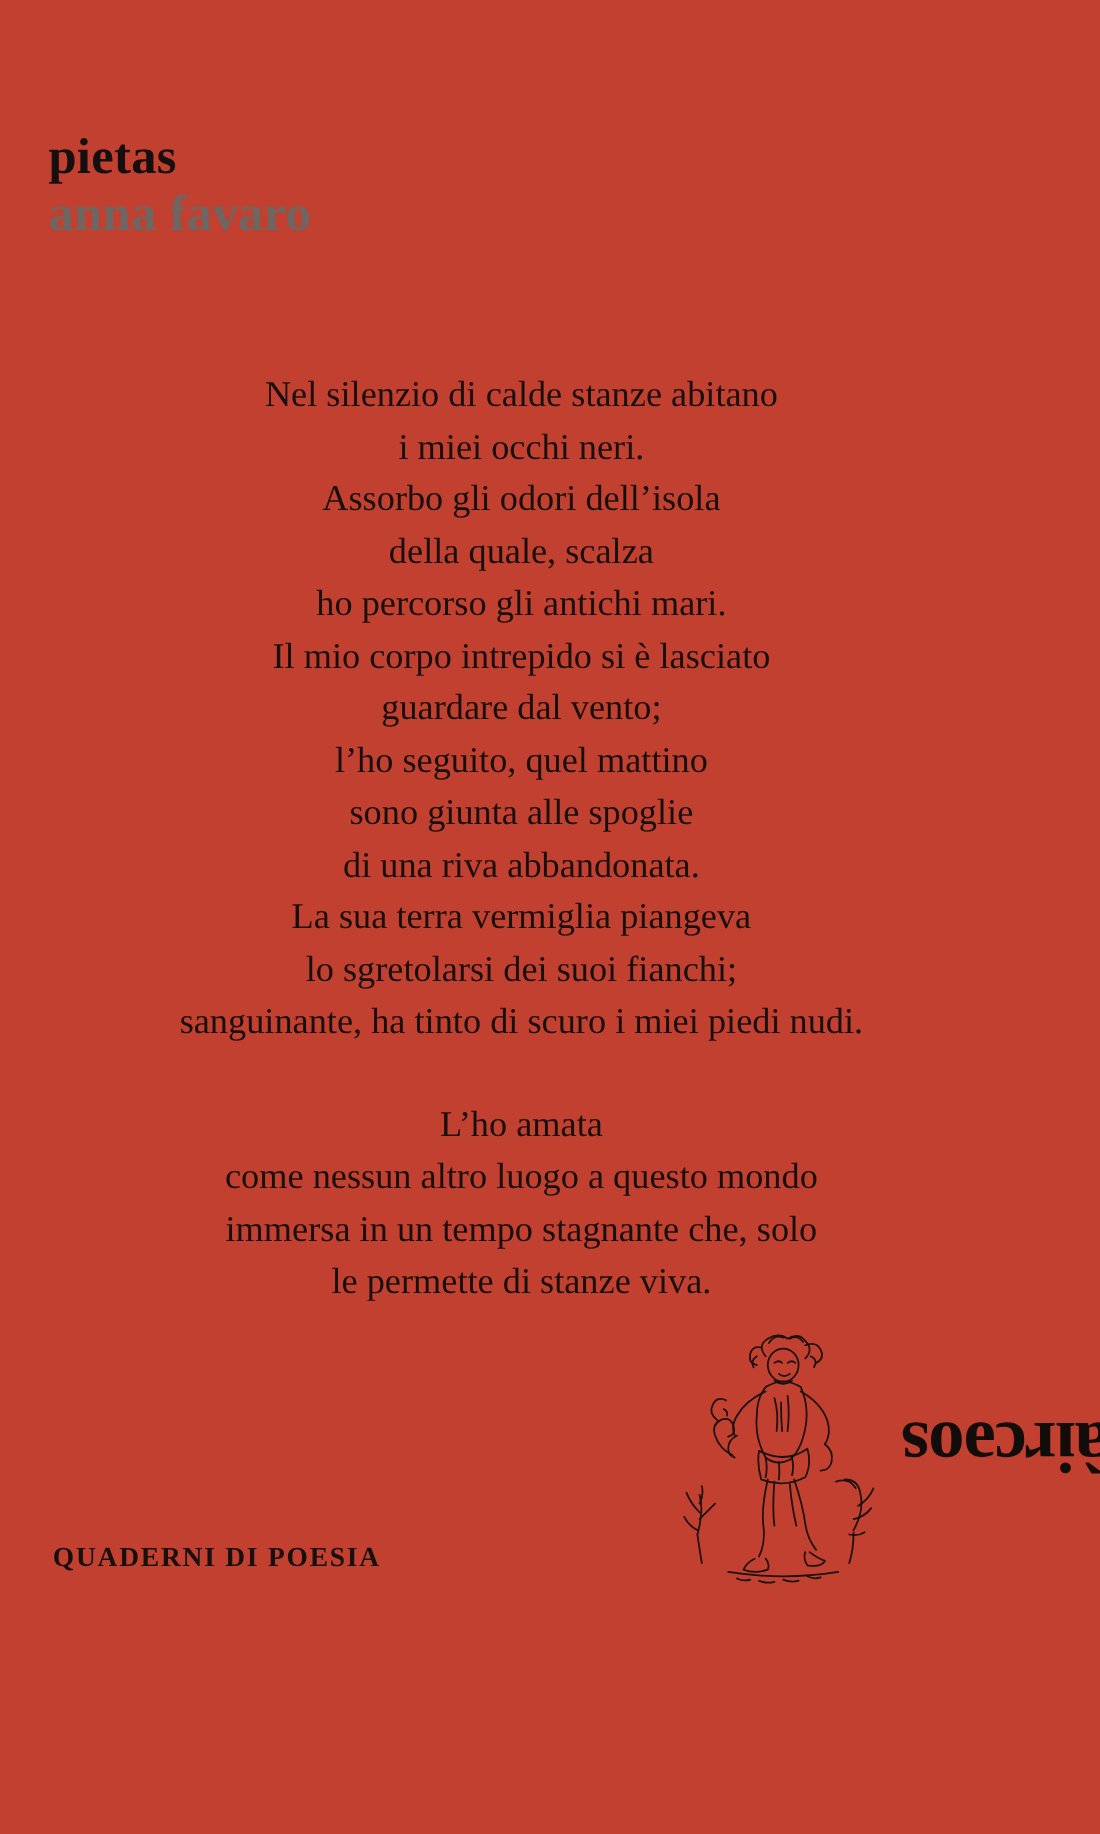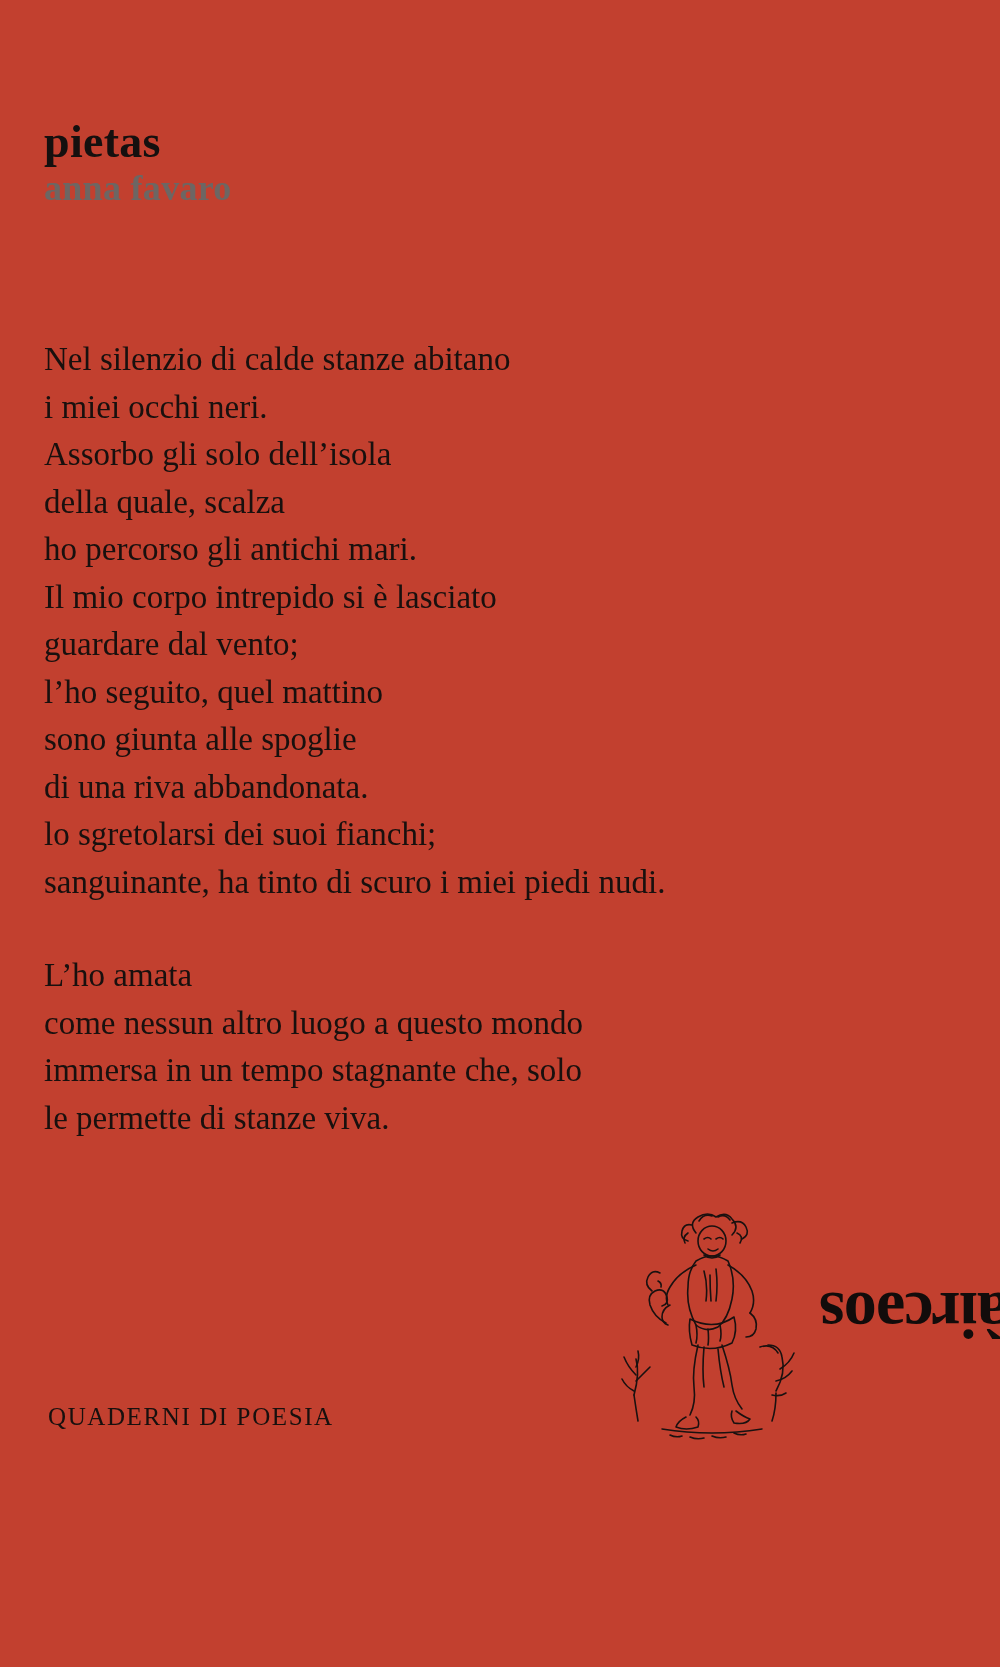--- a/index.html
+++ b/index.html
@@ -32,55 +32,56 @@
     font-weight: 700;
     font-size: 46px;
     line-height: 1.05;
     color: #15100f;
     letter-spacing: 0.3px;
     margin: 0;
   }
   .book-author {
     font-family: "Liberation Serif", serif;
     font-weight: 700;
-    font-size: 36px;
+    font-size: 46px;
     line-height: 1.15;
     color: #6d6663;
     letter-spacing: 0.3px;
     margin: 2px 0 1px 0;
   }
 
   
   .poem {
     position: absolute;
     left: 44px;
     top: 336px;
     width: 860px;
   }
   .stanza {
     margin: 0 0 46px 0;
+    text-align: center;
   }
   .stanza:last-child {
     margin-bottom: 13px;
   }
   .line {
     font-family: "Liberation Serif", serif;
     font-size: 33px;
     line-height: 47.5px;
     color: #18100e;
     white-space: pre;
   }
 
   
   .series-label {
     position: absolute;
     left: 48px;
     top: 1403px;
     font-family: "Liberation Serif", serif;
-    font-weight: 400;
+    font-weight: 700;
     font-size: 25px;
     letter-spacing: 1.6px;
     color: #17100e;
     text-transform: uppercase;
   }
 
   
   .publisher-mark {
     position: absolute;
     right: 36px;
@@ -127,28 +128,29 @@
   <div class="title-block">
     <h1 class="book-title">pietas</h1>
     <div class="book-author">anna favaro</div>
   </div>
 
   <div class="poem">
 
     <div class="stanza">
       <div class="line">Nel silenzio di calde stanze abitano</div>
       <div class="line">i miei occhi neri.</div>
-      <div class="line">Assorbo gli solo dell’isola</div>
+      <div class="line">Assorbo gli odori dell’isola</div>
       <div class="line">della quale, scalza</div>
       <div class="line">ho percorso gli antichi mari.</div>
       <div class="line">Il mio corpo intrepido si è lasciato</div>
       <div class="line">guardare dal vento;</div>
       <div class="line">l’ho seguito, quel mattino</div>
       <div class="line">sono giunta alle spoglie</div>
       <div class="line">di una riva abbandonata.</div>
+      <div class="line">La sua terra vermiglia piangeva</div>
       <div class="line">lo sgretolarsi dei suoi fianchi;</div>
       <div class="line">sanguinante, ha tinto di scuro i miei piedi nudi.</div>
     </div>
 
     <div class="stanza">
       <div class="line">L’ho amata</div>
       <div class="line">come nessun altro luogo a questo mondo</div>
       <div class="line">immersa in un tempo stagnante che, solo</div>
       <div class="line">le permette di stanze viva.</div>
     </div>

